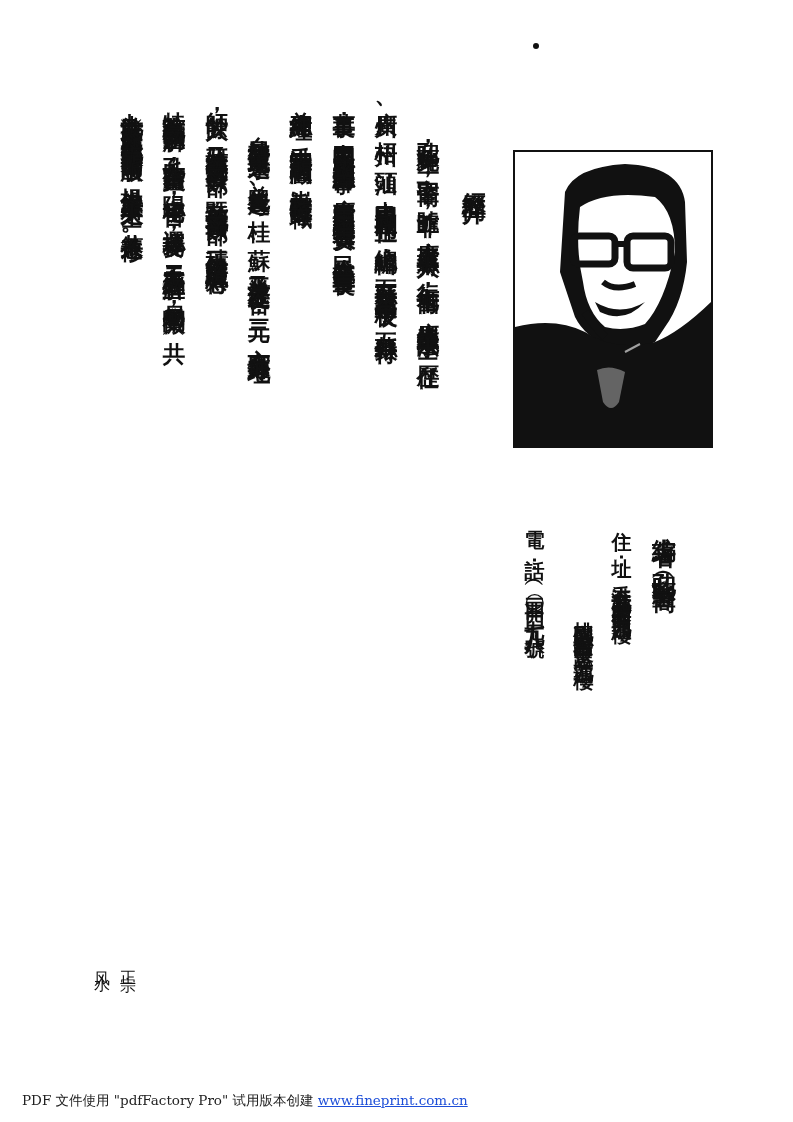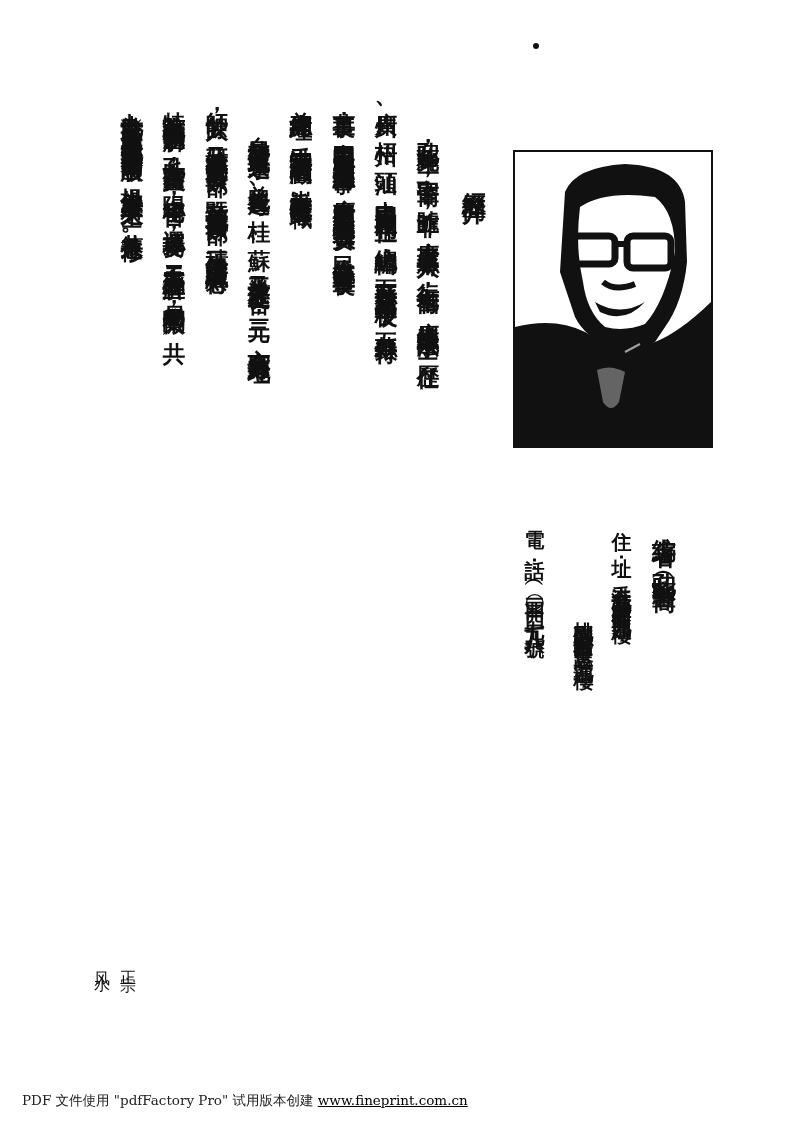--- a/index.html
+++ b/index.html
@@ -6,21 +6,21 @@
   body { width:793px; height:1122px; position:relative; overflow:hidden;
          font-family:"DejaVu Sans", "Liberation Sans", sans-serif; color:#111; }
   .vcol { position:absolute; writing-mode:vertical-rl; text-orientation:upright;
           font-weight:bold; font-size:22.6px; line-height:1; letter-spacing:2.3px;
           white-space:nowrap; color:#111; }
   .title { font-size:24px; letter-spacing:3px; }
   .photo { position:absolute; left:513px; top:150px; width:196px; height:294px;
            border:2px solid #111; background:#fff; overflow:hidden; }
   .footer { position:absolute; left:22px; top:1092px; font-family:"DejaVu Serif","Liberation Serif",serif;
             font-size:13.5px; color:#222; white-space:nowrap; }
-  .footer a { color:#000000; text-decoration:underline; }
+  .footer a { color:#1d4ed8; text-decoration:underline; }
   .stamp { position:absolute; writing-mode:vertical-rl; text-orientation:upright;
            font-size:16px; line-height:1; letter-spacing:5px; font-weight:normal; color:#111; }
   .dot { position:absolute; width:6px; height:6px; border-radius:50%; background:#111; }
 </style>
 </head>
 <body>
 
 <div class="dot" style="left:533px;top:43px;"></div>
 
 <div class="photo">

